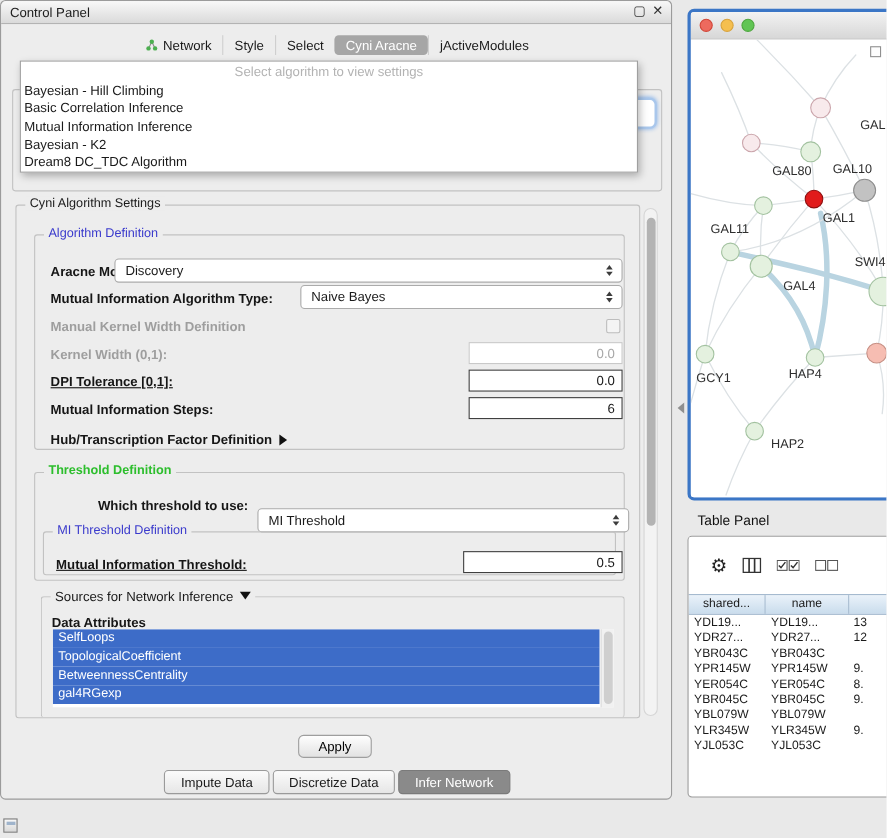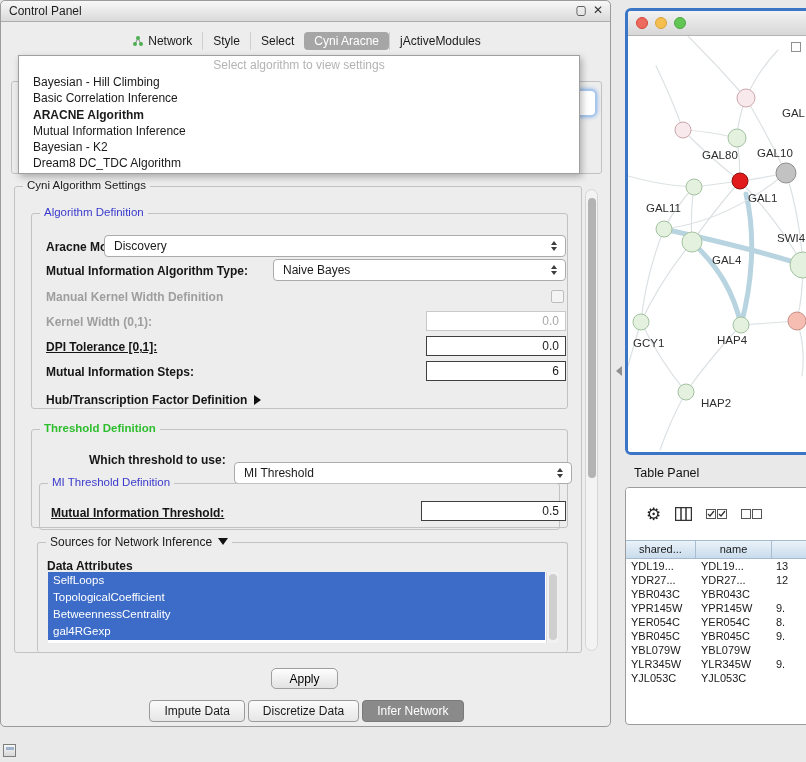--- a/index.html
+++ b/index.html
@@ -56,21 +56,21 @@
   
   .apply-btn{position:absolute;left:270px;top:667px;width:67px;height:21px;border:1px solid #9E9E9E;border-radius:5px;
     background:linear-gradient(#FEFEFE,#E2E2E2);font-size:12px;font-family:inherit;}
   .bottom-tabs{position:absolute;left:0;top:699px;width:611px;display:flex;justify-content:center;gap:3px;}
   .btab{padding:3px 14px;font-size:12px;border:1px solid #9A9A9A;border-radius:4px;background:linear-gradient(#FBFBFB,#E6E6E6);}
   .btab.sel{background:#8A8A8A;color:#FFF;border-color:#7A7A7A;}
   
   .popup{position:absolute;left:18px;top:55px;width:560px;background:#FFFFFF;border:1px solid #9F9F9F;
     box-shadow:2px 3px 7px rgba(0,0,0,0.28);z-index:50;padding:1px 0;}
   .popup .ph{height:17px;line-height:17px;text-align:center;color:#B3B3B3;font-size:12px;}
-  .popup .opt{height:16.3px;line-height:16.3px;padding-left:14px;font-size:12px;}
+  .popup .opt{height:16.3px;line-height:16.3px;padding-left:3px;font-size:12px;}
   .popup .opt.sel{font-weight:bold;}
   
   .algo-combo-partial{position:absolute;left:500px;top:88px;width:96px;height:28px;background:#FFF;
     border:2px solid #A9C7EC;border-radius:6px;box-shadow:0 0 4px #86B2EA;box-sizing:border-box;z-index:5;}
   
   .net-window{position:absolute;left:625px;top:8px;width:190px;height:447px;background:#FFFFFF;
     border:3px solid #3B76C6;border-radius:6px;box-sizing:border-box;overflow:hidden;}
   .net-titlebar{height:24px;background:linear-gradient(#F2F2F2,#D7D7D7);border-bottom:1px solid #B5B5B5;
     display:flex;align-items:center;padding-left:8px;gap:7px;}
   .tl{width:12px;height:12px;border-radius:50%;box-sizing:border-box;}
@@ -199,21 +199,21 @@
 
     <span class="lbl" style="left:88px;top:452px;">Which threshold to use:</span>
     <div class="combo" style="left:233px;top:461px;width:338px;">
       <span class="ctext">MI Threshold</span>
       <span class="arrows">
           <i class="up"></i>
           <i class="dn"></i>
         </span>
     </div>
 
-    <div class="group" style="left:38px;top:482px;width:521px;height:47px;">
+    <div class="group" style="left:38px;top:482px;width:521px;height:40px;">
       <span class="gtitle blue">MI Threshold Definition</span>
     </div>
 
     <span class="lbl" style="left:50px;top:505px;text-decoration:underline;">Mutual Information Threshold:</span>
     <div class="tfield strong" style="left:420px;top:500px;width:145px;">
       <span>0.5</span>
     </div>
 
     <div class="group" style="left:36px;top:541px;width:531px;height:110px;border-bottom:none;">
       <span class="gtitle" style="font-size:12px;">
@@ -243,21 +243,20 @@
       <span class="btab">Impute Data</span>
       <span class="btab">Discretize Data</span>
       <span class="btab sel">Infer Network</span>
     </div>
   </div>
 
   <div class="popup">
     <div class="ph">Select algorithm to view settings</div>
     <div class="opt">Bayesian - Hill Climbing</div>
     <div class="opt">Basic Correlation Inference</div>
-    <div class="opt sel">ARACNE Algorithm</div>
     <div class="opt">Mutual Information Inference</div>
     <div class="opt">Bayesian - K2</div>
     <div class="opt">Dream8 DC_TDC Algorithm</div>
   </div>
 
   <div class="net-window">
     <div class="net-titlebar">
       <span class="tl red"></span>
       <span class="tl yellow"></span>
       <span class="tl green"></span>

